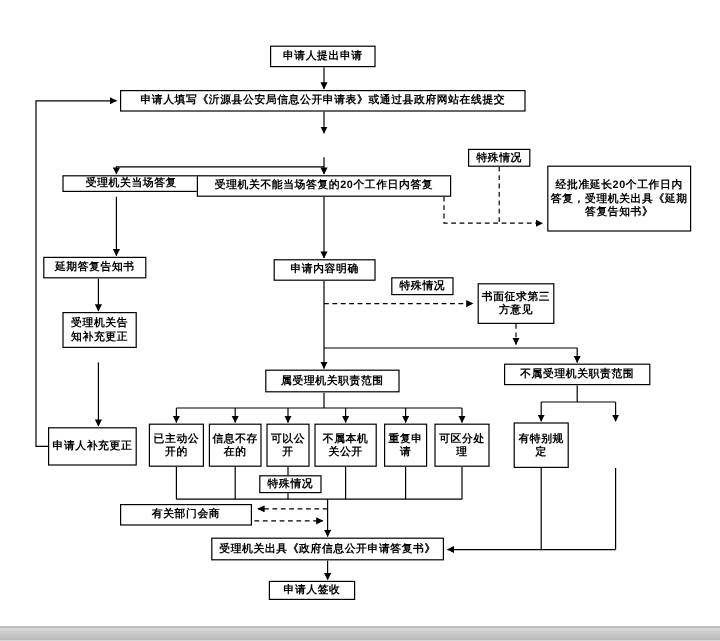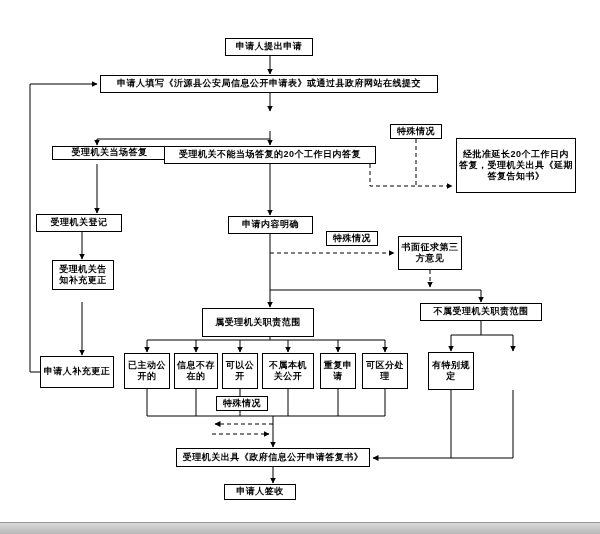--- a/index.html
+++ b/index.html
@@ -104,33 +104,34 @@
       <path d="M212 434 L269 434" marker-end="url(#ah)"></path>
     </g>
   </svg>
 
   <div class="node" style="left:225px;top:38px;width:88px;height:18px">申请人提出申请</div>
   <div class="node" style="left:100px;top:75px;width:338px;height:18px">申请人填写《沂源县公安局信息公开申请表》或通过县政府网站在线提交</div>
   <div class="node" style="left:390px;top:124px;width:52px;height:15px">特殊情况</div>
   <div class="node" style="left:52px;top:146px;width:115px;height:14px">受理机关当场答复</div>
   <div class="node" style="left:164px;top:146px;width:212px;height:18px">受理机关不能当场答复的20个工作日内答复</div>
   <div class="node align-left" style="left:456px;top:138px;width:120px;height:55px">经批准延长20个工作日内答复，受理机关出具《延期答复告知书》</div>
-  <div class="node" style="left:36px;top:214px;width:86px;height:18px">受理机关登记</div>
+  <div class="node" style="left:36px;top:214px;width:86px;height:18px">延期答复告知书</div>
   <div class="node" style="left:228px;top:216px;width:85px;height:18px">申请内容明确</div>
   <div class="node" style="left:326px;top:231px;width:52px;height:15px">特殊情况</div>
   <div class="node" style="left:398px;top:236px;width:64px;height:34px">书面征求第三方意见</div>
   <div class="node" style="left:52px;top:260px;width:62px;height:30px">受理机关告知补充更正</div>
-  <div class="node" style="left:202px;top:308px;width:112px;height:29px">属受理机关职责范围</div>
+  <div class="node" style="left:221px;top:308px;width:112px;height:19px">属受理机关职责范围</div>
   <div class="node" style="left:420px;top:303px;width:122px;height:18px">不属受理机关职责范围</div>
   <div class="node" style="left:124px;top:353px;width:46px;height:36px">已主动公开的</div>
   <div class="node" style="left:40px;top:356px;width:74px;height:32px">申请人补充更正</div>
   <div class="node" style="left:174px;top:353px;width:44px;height:36px">信息不存在的</div>
   <div class="node" style="left:222px;top:353px;width:36px;height:36px">可以公开</div>
   <div class="node" style="left:262px;top:353px;width:52px;height:36px">不属本机关公开</div>
   <div class="node" style="left:320px;top:353px;width:36px;height:36px">重复申请</div>
   <div class="node" style="left:362px;top:353px;width:46px;height:36px">可区分处理</div>
   <div class="node" style="left:428px;top:352px;width:46px;height:38px">有特别规定</div>
   <div class="node" style="left:216px;top:396px;width:52px;height:15px">特殊情况</div>
+  <div class="node" style="left:100px;top:420px;width:110px;height:18px">有关部门会商</div>
   <div class="node" style="left:176px;top:448px;width:194px;height:19px">受理机关出具《政府信息公开申请答复书》</div>
   <div class="node" style="left:224px;top:484px;width:72px;height:16px">申请人签收</div>
 
   <div class="window-edge"></div>
 </div>
 
 </body></html>

